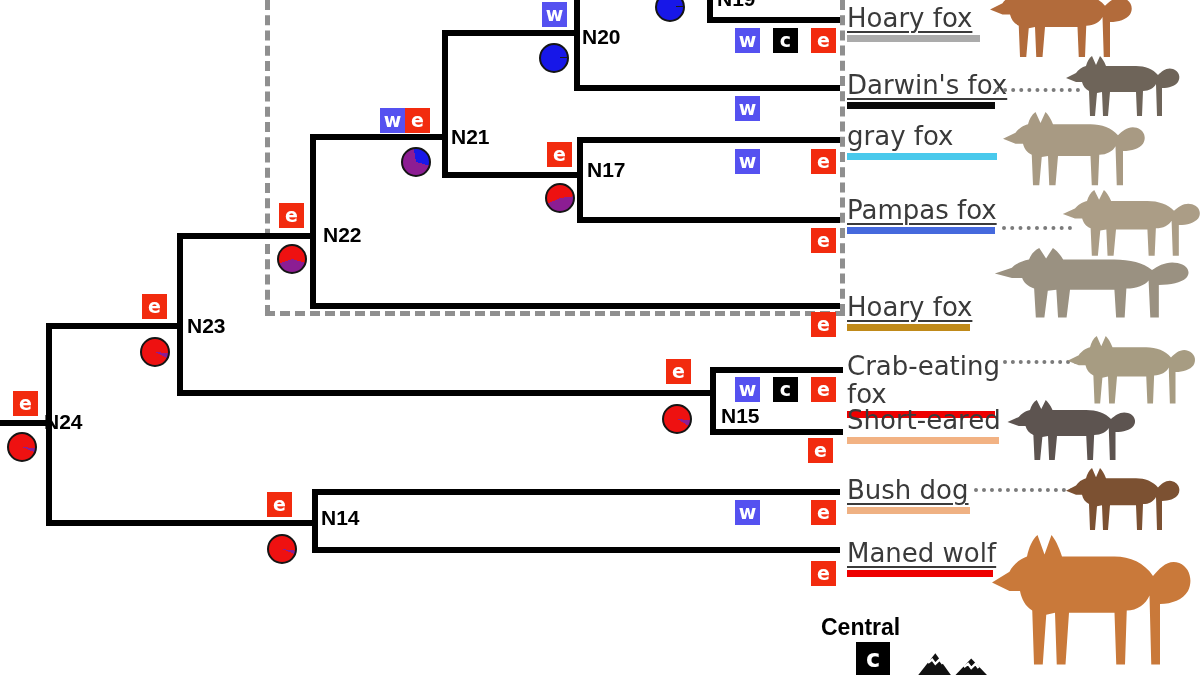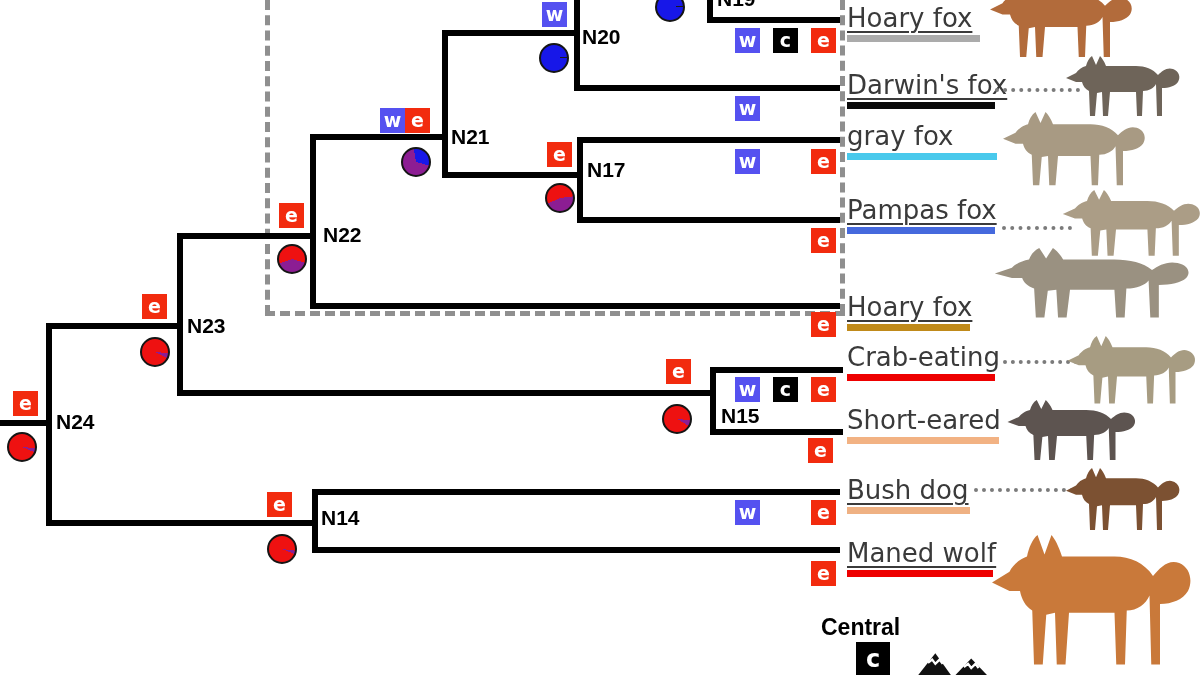--- a/index.html
+++ b/index.html
@@ -85,21 +85,21 @@
   <div class="b v" style="left:312px;top:489px;height:64px"></div>
 
   <div class="nlabel" style="left:717px;top:-12px">N19</div>
   <div class="nlabel" style="left:582px;top:26px">N20</div>
   <div class="nlabel" style="left:451px;top:126px">N21</div>
   <div class="nlabel" style="left:587px;top:159px">N17</div>
   <div class="nlabel" style="left:323px;top:224px">N22</div>
   <div class="nlabel" style="left:187px;top:315px">N23</div>
   <div class="nlabel" style="left:721px;top:405px">N15</div>
   <div class="nlabel" style="left:321px;top:507px">N14</div>
-  <div class="nlabel" style="left:56px;top:411px">N24</div>
+  <div class="nlabel" style="left:44px;top:411px">N24</div>
 
   <div class="pie" style="left: 655px; top: -8px; background: conic-gradient(from 85deg, rgb(26, 26, 26) 0%, rgb(26, 26, 26) 1.5%, rgb(23, 23, 232) 1.5%, rgb(23, 23, 232) 100%);"></div>
   <div class="pie" style="left: 539px; top: 43px; background: conic-gradient(from 85deg, rgb(26, 26, 26) 0%, rgb(26, 26, 26) 1.5%, rgb(23, 23, 232) 1.5%, rgb(23, 23, 232) 100%);"></div>
   <div class="pie" style="left: 401px; top: 147px; background: conic-gradient(from 350deg, rgb(23, 23, 232) 0%, rgb(23, 23, 232) 32%, rgb(140, 29, 147) 32%, rgb(140, 29, 147) 100%);"></div>
   <div class="pie" style="left: 545px; top: 183px; background: conic-gradient(from 245deg, rgb(238, 17, 17) 0%, rgb(238, 17, 17) 55%, rgb(140, 29, 147) 55%, rgb(140, 29, 147) 100%);"></div>
   <div class="pie" style="left: 277px; top: 244px; background: conic-gradient(from 250deg, rgb(238, 17, 17) 0%, rgb(238, 17, 17) 60%, rgb(140, 29, 147) 60%, rgb(140, 29, 147) 100%);"></div>
   <div class="pie" style="left: 140px; top: 337px; background: conic-gradient(from 95deg, rgb(140, 29, 147) 0%, rgb(140, 29, 147) 6%, rgb(238, 17, 17) 6%, rgb(238, 17, 17) 100%);"></div>
   <div class="pie" style="left: 662px; top: 404px; background: conic-gradient(from 95deg, rgb(140, 29, 147) 0%, rgb(140, 29, 147) 7%, rgb(238, 17, 17) 7%, rgb(238, 17, 17) 100%);"></div>
   <div class="pie" style="left: 267px; top: 534px; background: conic-gradient(from 97deg, rgb(140, 29, 147) 0%, rgb(140, 29, 147) 4%, rgb(238, 17, 17) 4%, rgb(238, 17, 17) 100%);"></div>
   <div class="pie" style="left: 7px; top: 432px; background: conic-gradient(from 95deg, rgb(140, 29, 147) 0%, rgb(140, 29, 147) 5%, rgb(238, 17, 17) 5%, rgb(238, 17, 17) 100%);"></div>
@@ -143,22 +143,23 @@
     <div class="bar" style="width: 150px; background-color: rgb(73, 201, 236);"></div>
   </div>
   <div class="sp" style="top:196px">
     <div class="nm u">Pampas fox</div>
     <div class="bar" style="width: 148px; background-color: rgb(69, 105, 221);"></div>
   </div>
   <div class="sp" style="top:293px">
     <div class="nm u">Hoary fox</div>
     <div class="bar" style="width: 123px; background-color: rgb(192, 138, 26);"></div>
   </div>
-  <div class="sp" style="top:343px">
+  <div class="sp" style="top:352px">
     <div class="nm">Crab-eating</div>
+    <div class="nm">fox</div>
     <div class="bar" style="width: 148px; background-color: rgb(238, 0, 0);"></div>
   </div>
   <div class="sp" style="top:406px">
     <div class="nm">Short-eared</div>
     <div class="bar" style="width: 152px; background-color: rgb(242, 178, 131);"></div>
   </div>
   <div class="sp" style="top:539px">
     <div class="nm u">Maned wolf</div>
     <div class="bar" style="width: 146px; background-color: rgb(238, 0, 0);"></div>
   </div>

